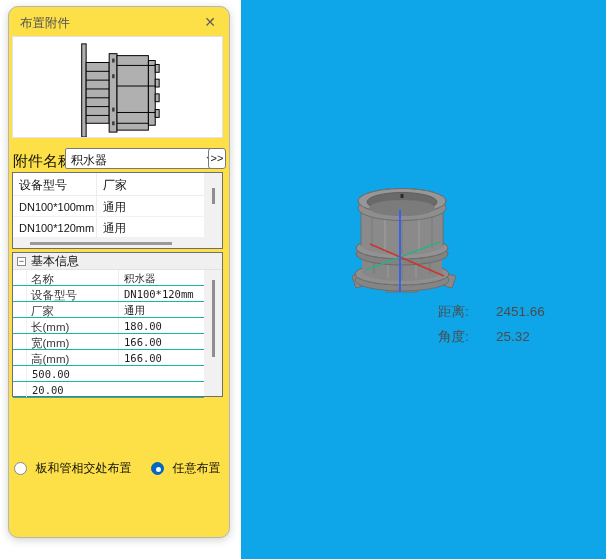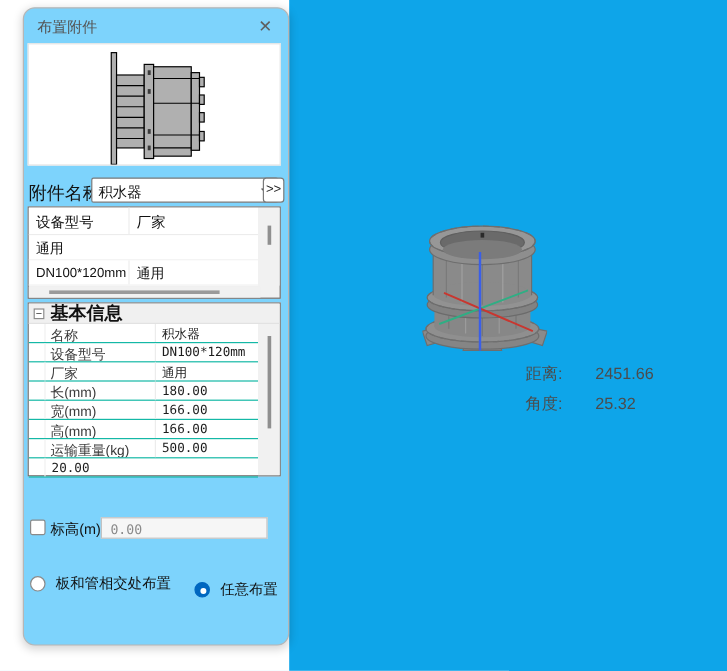--- a/index.html
+++ b/index.html
@@ -1,21 +1,21 @@
 <!DOCTYPE html>
 <html><head>
 <meta charset="utf-8">
 <style>
   * { margin:0; padding:0; box-sizing:border-box; }
   html,body { width:606px; height:559px; background:#ffffff; overflow:hidden;
               font-family:"Liberation Sans","DejaVu Sans",sans-serif; }
 
   
-  .dialog { position:absolute; left:19px; top:6px; width:222px; height:532px;
-            background:#7dd3fc; border:1px solid #b6b6b6; border-radius:10px;
+  .dialog { position:absolute; left:8px; top:6px; width:222px; height:532px;
+            background:#fde047; border:1px solid #b6b6b6; border-radius:10px;
             box-shadow:0 2px 8px rgba(0,0,0,.18); }
   .titlebar { position:absolute; left:0; top:0; width:100%; height:28px; }
   .title { position:absolute; left:11px; top:8px; font-size:12.5px; color:#545454; }
   .close { position:absolute; right:10px; top:6px; width:18px; height:18px;
            font-size:14px; color:#5f5f5f; text-align:center; line-height:18px; cursor:pointer; }
 
   .preview { position:absolute; left:3px; top:29px; width:211px; height:102px;
              background:#ffffff; border:1px solid #e3e3e3; }
 
   
@@ -44,21 +44,21 @@
   .tbl-hscroll { position:absolute; left:0; bottom:0; width:193px; height:9px; background:#f1f1f1; }
   .tbl-hthumb { position:absolute; left:17px; top:3px; width:142px; height:3px; background:#9a9a9a; }
 
   
   .pg { position:absolute; left:3px; top:245px; width:211px; height:145px;
         background:#fff; border:1px solid #6f6f6f; }
   .pg-header { display:flex; align-items:center; height:17px; background:#f0f0f0;
                border-bottom:1px solid #e2e2e2; }
   .pg-collapse { width:9px; height:9px; margin:0 5px 0 4px; border:1px solid #8a8a8a;
                  background:#fff; font-size:9px; line-height:7px; text-align:center; color:#333; cursor:pointer; }
-  .pg-title { font-size:15px; font-weight:bold; color:#111; }
+  .pg-title { font-size:12px; font-weight:normal; color:#111; }
   .pg-row { display:flex; height:16px; width:191px; border-bottom:1px solid #14b8a6; }
   .pg-indent { width:14px; border-right:1px solid #f0f0f0; }
   .pg-label { width:92px; padding:2px 0 0 4px; font-size:11.5px; color:#3a3a3a;
               border-right:1px solid #ececec; white-space:nowrap; overflow:hidden; }
   .pg-value { flex:1; padding:2px 0 0 5px; font-size:10.5px; color:#1c1c1c;
               font-family:"DejaVu Sans Mono",monospace; white-space:nowrap; }
   .pg-scroll { position:absolute; right:0; top:17px; width:18px; height:126px; background:#f1f1f1; }
   .pg-thumb { position:absolute; left:8px; top:10px; width:3px; height:77px; background:#8f8f8f; }
 
   
@@ -66,21 +66,21 @@
   .checkbox { position:absolute; left:5px; top:2px; width:13px; height:13px; background:#fff;
               border:1px solid #8a8a8a; border-radius:2px; cursor:pointer; }
   .elev-label { position:absolute; left:22px; top:2px; font-size:12px; color:#111; }
   .elev-field { position:absolute; left:64px; top:0; width:139px; height:18px; background:#f6f6f6;
                 border:1px solid #c2c2c2; font-size:11px; color:#8a8a8a; padding:3px 0 0 7px;
                 font-family:"DejaVu Sans Mono",monospace; }
 
   
   .radio-row { position:absolute; left:0; top:452px; width:100%; height:17px; }
   .radio-opt { position:absolute; top:0; height:17px; cursor:pointer; }
-  .opt1 { left:5px;margin-top:19px; } .opt2 { left:142px;margin-top:24px; }
+  .opt1 { left:5px; } .opt2 { left:142px; }
   .radio { display:inline-block; vertical-align:middle; width:13px; height:13px; border-radius:50%;
            background:#fff; border:1px solid #8a8a8a; }
   .radio.checked { background:#0067c0; border:1px solid #0067c0; position:relative; }
   .radio.checked::after { content:""; position:absolute; left:4px; top:4px; width:5px; height:5px;
            border-radius:50%; background:#fff; }
   .radio-label { display:inline-block; vertical-align:middle; margin-left:4px; font-size:12px; color:#111; }
 
   
   .viewport { position:absolute; left:241px; top:0; right:0; bottom:0; background:#0ea5e9; }
   .model { position:absolute; left:111px; top:184px; width:104px; height:112px; }
@@ -203,20 +203,21 @@
     </div>
     <div class="more-btn">&gt;&gt;</div>
   </div>
 
   <div class="tbl">
     <div class="tbl-head">
       <div class="c1">设备型号</div>
       <div class="c2">厂家</div>
     </div>
     <div class="tbl-row">
+      <div class="c1">DN100*100mm</div>
       <div class="c2">通用</div>
     </div>
     <div class="tbl-row">
       <div class="c1">DN100*120mm</div>
       <div class="c2">通用</div>
     </div>
     <div class="tbl-vscroll">
         <div class="tbl-vthumb"></div>
       </div>
     <div class="tbl-hscroll">
@@ -254,37 +255,31 @@
       <div class="pg-label">宽(mm)</div>
       <div class="pg-value">166.00</div>
     </div>
     <div class="pg-row">
       <div class="pg-indent"></div>
       <div class="pg-label">高(mm)</div>
       <div class="pg-value">166.00</div>
     </div>
     <div class="pg-row">
       <div class="pg-indent"></div>
-      <div class="pg-label">运输重量(kg)</div>
       <div class="pg-value">500.00</div>
     </div>
     <div class="pg-row">
       <div class="pg-indent"></div>
       <div class="pg-value">20.00</div>
     </div>
     <div class="pg-scroll">
         <div class="pg-thumb"></div>
       </div>
   </div>
 
-  <div class="elev-row">
-    <div class="checkbox"></div>
-    <span class="elev-label">标高(m)</span>
-    <div class="elev-field">0.00</div>
-  </div>
 
   <div class="radio-row">
     <div class="radio-opt opt1">
       <span class="radio"></span>
       <span class="radio-label">板和管相交处布置</span>
     </div>
     <div class="radio-opt opt2">
       <span class="radio checked"></span>
       <span class="radio-label">任意布置</span>
     </div>

